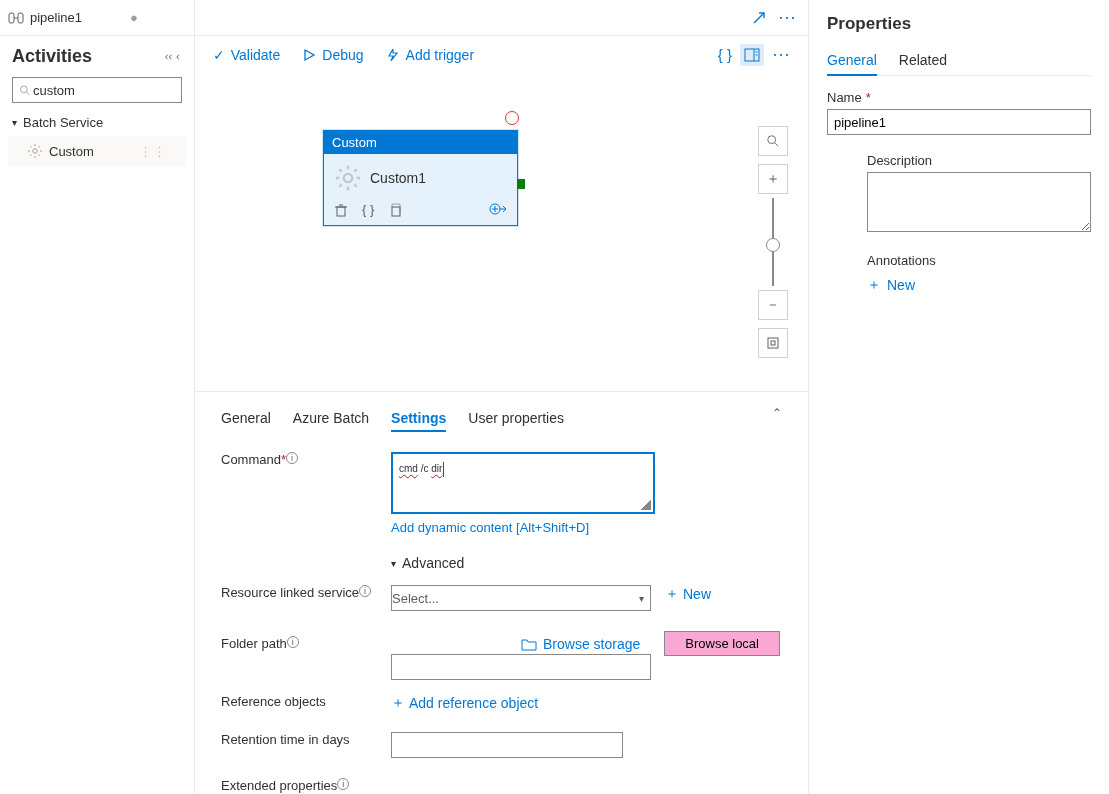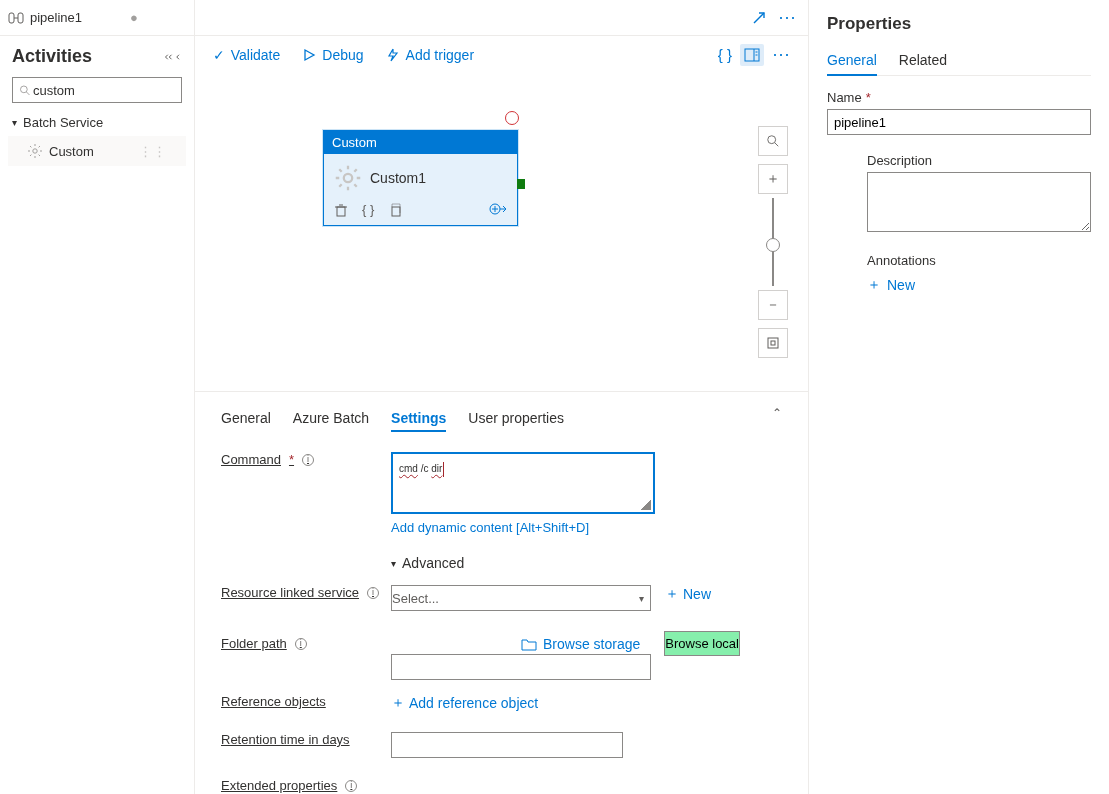--- a/index.html
+++ b/index.html
@@ -54,41 +54,41 @@
   .node .connector { position:absolute; right:-8px; top:48px; width:8px; height:10px; background:#107c10; }
 
   
   .settings-panel { flex:1; display:flex; flex-direction:column; padding:0 20px 20px 20px; overflow:auto; position:relative;}
   .tabs { display:flex; gap:22px; border-bottom:none; padding:14px 6px 6px 6px;}
   .tabs .tab { font-size:14px; color:#323130; padding:4px 0; cursor:pointer; }
   .tabs .tab.active { color:#0078d4; border-bottom:2px solid #0078d4; font-weight:600; }
   .tabs .collapse { margin-left:auto; color:#605e5c; font-size:12px; }
 
   .form-row { display:flex; align-items:flex-start; padding:14px 6px 6px 6px; }
-  .form-label { width:170px; display:flex; align-items:center; gap:8px; font-size:13px;text-decoration:underline; }
+  .form-label { width:170px; display:flex; align-items:flex-start; gap:0; font-size:13px; }
   .req { color:#a4262c; }
   .info { color:#605e5c; border:1px solid #8a8886; border-radius:50%; width:12px; height:12px; display:inline-flex; align-items:center; justify-content:center; font-size:9px; line-height:1; }
 
   .cmd-box { width:264px; height:62px; border:2px solid #0078d4; padding:8px 6px; font-size:10px; position:relative; outline:none; resize:none;}
   .cmd-box .wavy { text-decoration: underline wavy #a4262c; text-decoration-skip-ink: none; text-underline-offset:2px; }
   .cmd-box .caret::after{ content:""; display:inline-block; width:1px; height:15px; background:#a4262c; vertical-align:middle; margin-left:1px;}
   .cmd-resize { position:absolute; right:2px; bottom:2px; width:10px; height:10px; background:linear-gradient(135deg, transparent 50%, #8a8886 50%); }
   .dyn-link { color:#0078d4; font-size:13px; margin-top:6px; cursor:pointer; }
 
   .adv-row { display:flex; align-items:center; gap:6px; padding-left:176px; margin-top:14px; font-size:14px;}
   .adv-row .chev { font-size:10px;}
 
   .select-box { width:260px; height:26px; border:1px solid #8a8886; display:flex; align-items:center; padding:0 0; color:#605e5c; font-size:13px; position:relative; }
   .select-box .dd { position:absolute; right:6px; font-size:10px; }
   .plus-link { color:#0078d4; display:flex; align-items:center; gap:4px; margin-left:14px; font-size:14px; cursor:pointer;}
 
   .text-input { width:260px; height:26px; border:1px solid #8a8886; padding:0 6px; font-size:13px; }
 
   .browse-btn { margin-left:14px; color:#0078d4; display:flex; align-items:center; gap:6px; font-size:14px; cursor:pointer;}
-  .local-btn { margin-left:24px; border:1px solid #8a8886; padding:4px 0; font-size:13px; cursor:pointer; background:#86efac;}
+  .local-btn { margin-left:24px; border:1px solid #8a8886; padding:4px 20px; font-size:13px; cursor:pointer; background:#f9a8d4;}
 
   
   .right-panel { width:300px; padding:14px 18px; }
   .right-panel h3 { margin:0 0 18px 0; font-size:17px; font-weight:600; }
   .rtabs { display:flex; gap:22px; border-bottom:1px solid #edebe9; margin-bottom:14px;}
   .rtab { font-size:14px; padding-bottom:6px; cursor:pointer; }
   .rtab.active { color:#0078d4; border-bottom:2px solid #0078d4; margin-bottom:-1px;}
   .field-label { font-size:13px; margin-bottom:4px; display:flex; gap:4px;}
   .rinput { width:100%; height:26px; border:1px solid #8a8886; padding:0 6px; font-size:13px; }
   .rtextarea { width:100%; height:60px; border:1px solid #8a8886; padding:4px 6px; font-size:13px; resize:both; }

